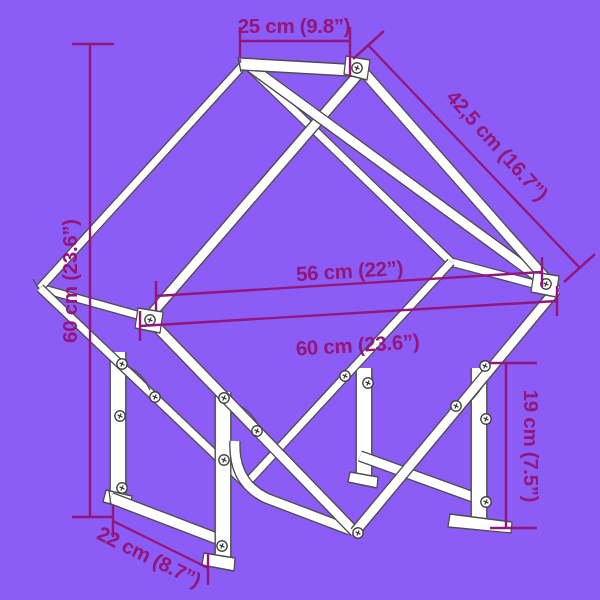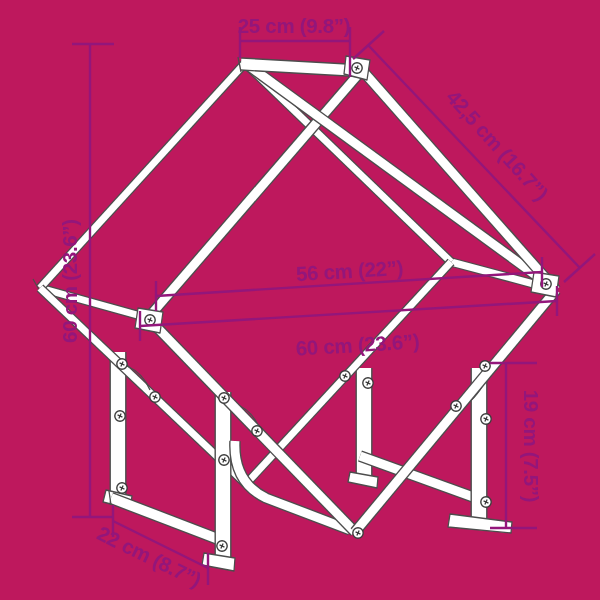--- a/index.html
+++ b/index.html
@@ -1,16 +1,16 @@
 <!DOCTYPE html>
 <html><head>
 <meta charset="utf-8">
 <style>
   html,body{margin:0;padding:0;background:#ffffff;}
-  .stage{position:relative;width:600px;height:600px;background:#be185d;overflow:hidden;
+  .stage{position:relative;width:600px;height:600px;background:#8b5cf6;overflow:hidden;
          font-family:"Liberation Sans",sans-serif;}
   svg{display:block;width:600px;height:600px;}
   
   .o{fill:none;stroke:#4d4d4d;stroke-linecap:butt;}
   .i{fill:none;stroke:#ffffff;stroke-linecap:butt;}
   .w9.o{stroke-width:9.5}   .w9.i{stroke-width:7}
   .w11.o{stroke-width:11.5} .w11.i{stroke-width:8.8}
   .w12.o{stroke-width:12.5} .w12.i{stroke-width:9.8}
   .w13.o{stroke-width:13.5} .w13.i{stroke-width:10.6}
   .w16.o{stroke-width:17}   .w16.i{stroke-width:14.2}

